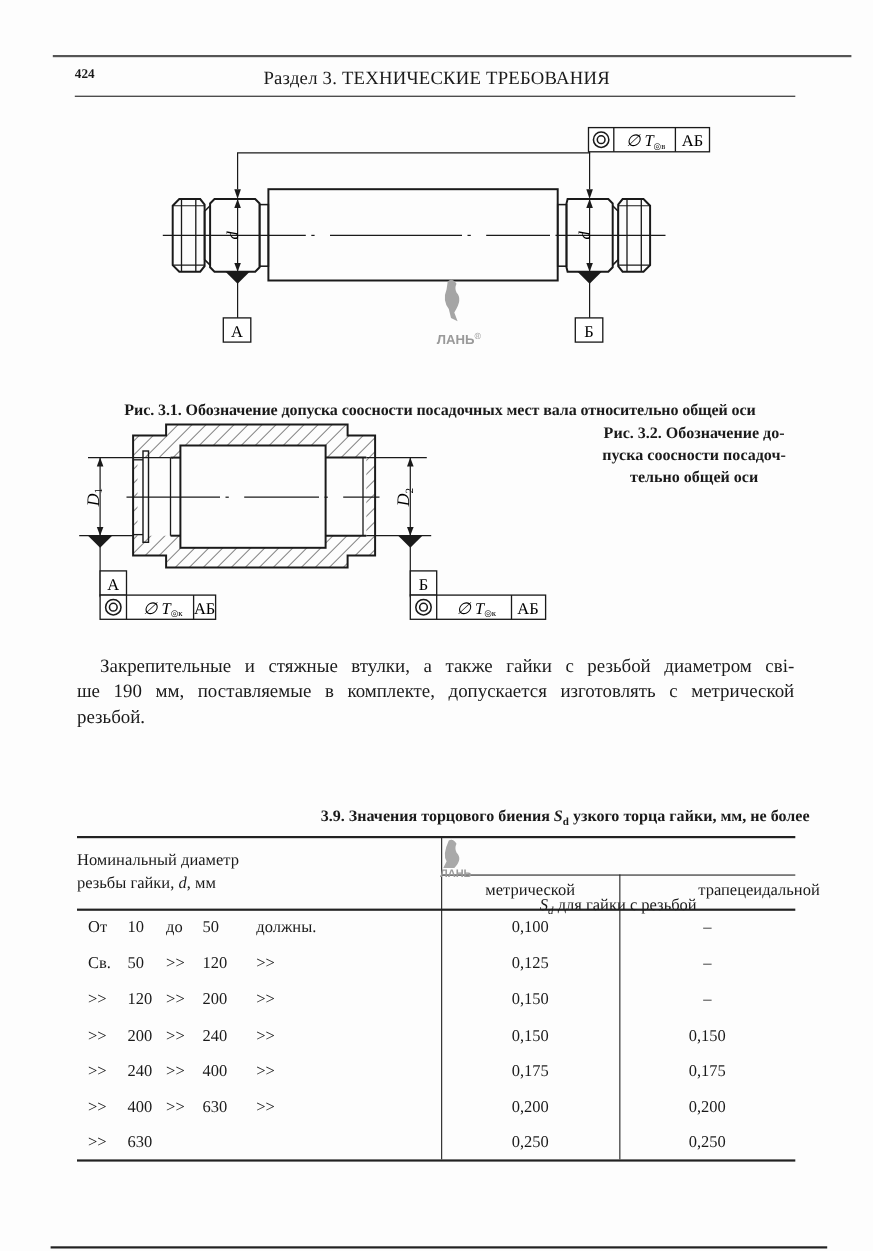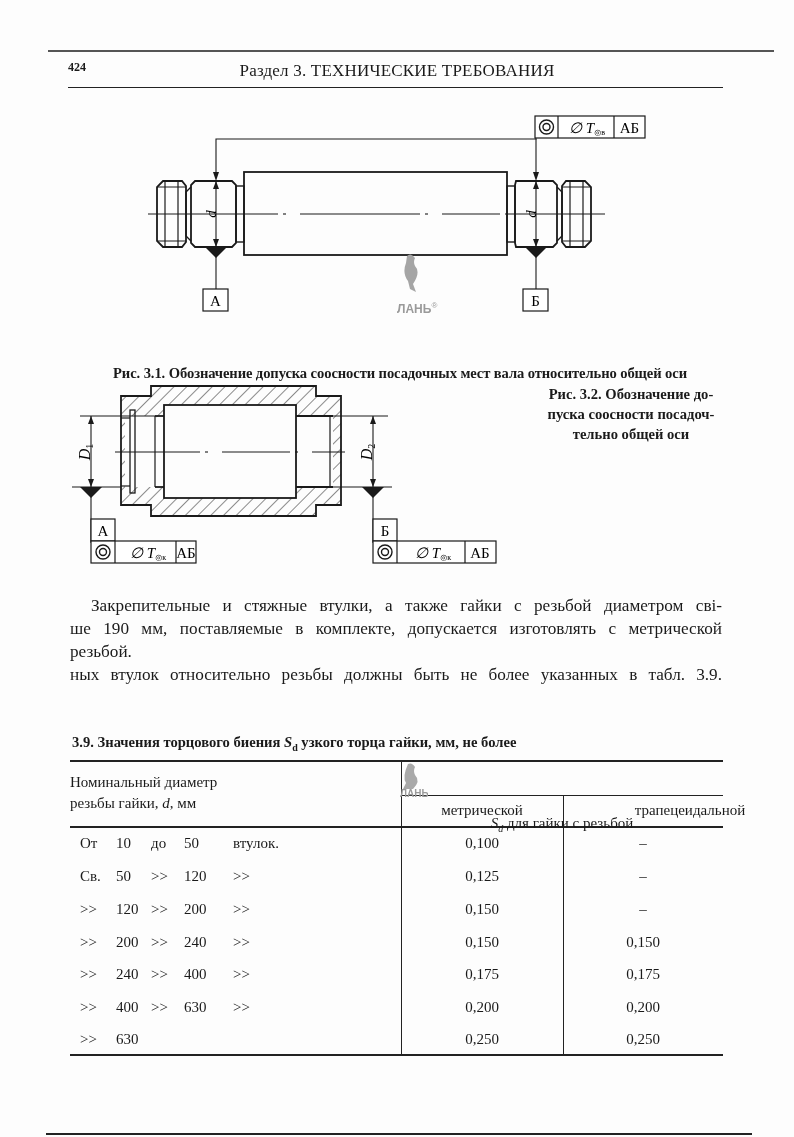--- a/index.html
+++ b/index.html
@@ -6,21 +6,21 @@
   body { width: 794px; height: 1137px; position: relative; overflow: hidden;
          font-family: "Liberation Serif", "DejaVu Serif", serif; color: #1a1a1a; }
   .abs { position: absolute; }
   .hr { position: absolute; background: #222; }
   .page-num { left: 68px; top: 60px; font-size: 12px; font-weight: bold; }
   .running-head { left: 0; width: 794px; top: 61px; text-align: center; font-size: 17px; letter-spacing: 0.2px; }
   .caption { font-weight: bold; font-size: 15px; font-family: "Liberation Serif", serif; }
   .cap1 { left: 70px; top: 340px; width: 660px; text-align: center; font-size: 14.6px; letter-spacing: -0.1px; margin-top: 25px; }
   .cap2 { left: 525px; top: 384px; width: 212px; text-align: center; line-height: 20px; font-size: 14.6px; }
   .para { left: 70px; width: 652px; font-size: 17.2px; line-height: 23px; text-align: justify; }
-  .tbl-title { left: 72px; width: 652px; top: 734px; text-align: left; font-weight: bold; font-size: 14.6px; }
+  .tbl-title { left: 84px; width: 652px; top: 734px; text-align: right; font-weight: bold; font-size: 14.6px; }
   .hdr-left { text-align: left; vertical-align: middle; line-height: 21px; }
   .vline { position: absolute; background: #222; width: 1px; }
   .row-l { position: absolute; left: 80px; font-size: 15px; white-space: pre; }
   .cell-c { position: absolute; text-align: center; font-size: 15px; }
   svg text { font-family: "Liberation Serif", serif; }
   .wm { fill: #9a9a9a; font-family: "Liberation Sans", sans-serif; font-weight: bold; }
 </style>
 </head>
 <body>
 
@@ -195,21 +195,20 @@
   <div>пуска соосности посадоч-</div>
   <div>тельно общей оси</div>
 </div>
 
 <div class="abs para" style="top:594px;">
   <div style="text-align:justify;text-align-last:justify;padding-left:21px;">Закрепительные и стяжные втулки, а также гайки с резьбой диаметром сві-</div>
   <div style="text-align:justify;text-align-last:justify;">ше 190 мм, поставляемые в комплекте, допускается изготовлять с метрической</div>
   <div>резьбой.</div>
 </div>
 <div class="abs para" style="top:663px;">
-  <div style="text-align:justify;text-align-last:justify;">ных втулок относительно резьбы должны быть не более указанных в табл. 3.9.</div>
 </div>
 
 <div class="abs tbl-title">
   <span>3.9. Значения торцового биения </span><i>S</i><sub style="font-size:10px">d</sub><span> узкого торца гайки, мм, не более</span>
 </div>
 
 <div>
   <div class="hr" style="left:70px;top:760px;width:653px;height:2px;"></div>
   <div class="hr" style="left:70px;top:826px;width:653px;height:2px;"></div>
   <div class="hr" style="left:70px;top:1054px;width:653px;height:2px;"></div>
@@ -225,21 +224,21 @@
     <i>S</i><sub style="font-size:10px;font-style:italic">d</sub><span> для гайки с резьбой</span>
   </div>
   <div class="cell-c" style="left:401px;top:802px;width:162px;">метрической</div>
   <div class="cell-c" style="left:563px;top:802px;width:160px;padding-left:47px;">трапецеидальной</div>
 
   <div>
     <span class="row-l" style="top:835px;left:80px">От</span>
     <span class="row-l" style="top:835px;left:116px">10</span>
     <span class="row-l" style="top:835px;left:151px">до</span>
     <span class="row-l" style="top:835px;left:184px">50</span>
-    <span class="row-l" style="top:835px;left:233px">втулок.</span>
+    <span class="row-l" style="top:835px;left:233px">должны.</span>
     <span class="cell-c" style="top:835px;left:401px;width:162px">0,100</span>
     <span class="cell-c" style="top:835px;left:563px;width:160px">–</span>
   </div>
   <div>
     <span class="row-l" style="top:868px;left:80px">Св.</span>
     <span class="row-l" style="top:868px;left:116px">50</span>
     <span class="row-l" style="top:868px;left:151px">&gt;&gt;</span>
     <span class="row-l" style="top:868px;left:184px">120</span>
     <span class="row-l" style="top:868px;left:233px">&gt;&gt;</span>
     <span class="cell-c" style="top:868px;left:401px;width:162px">0,125</span>

